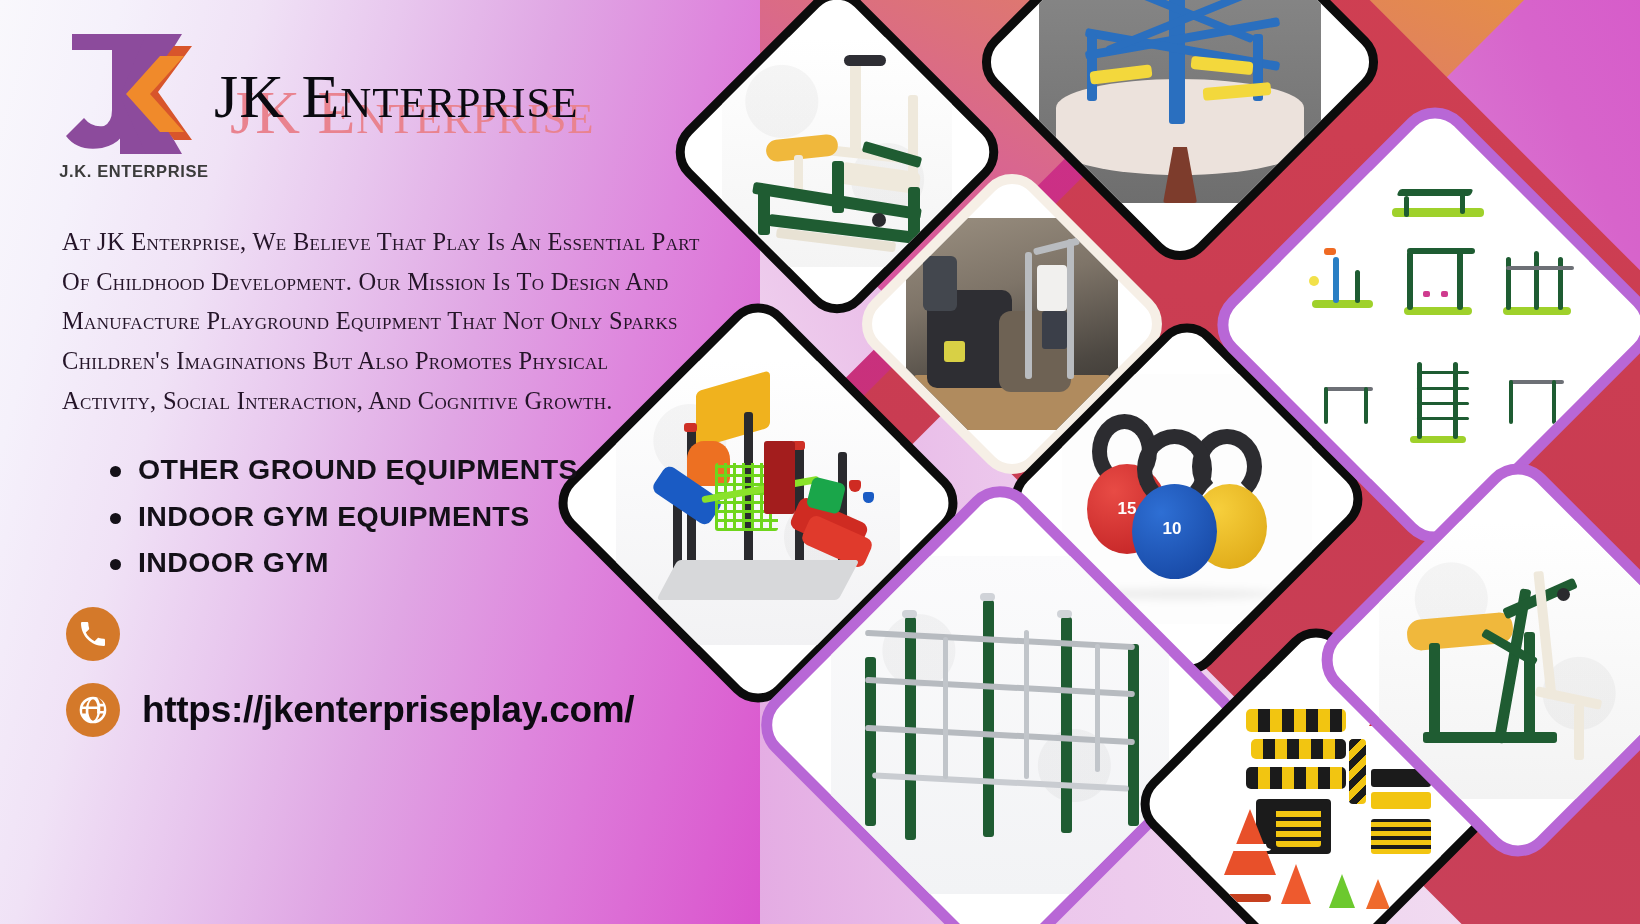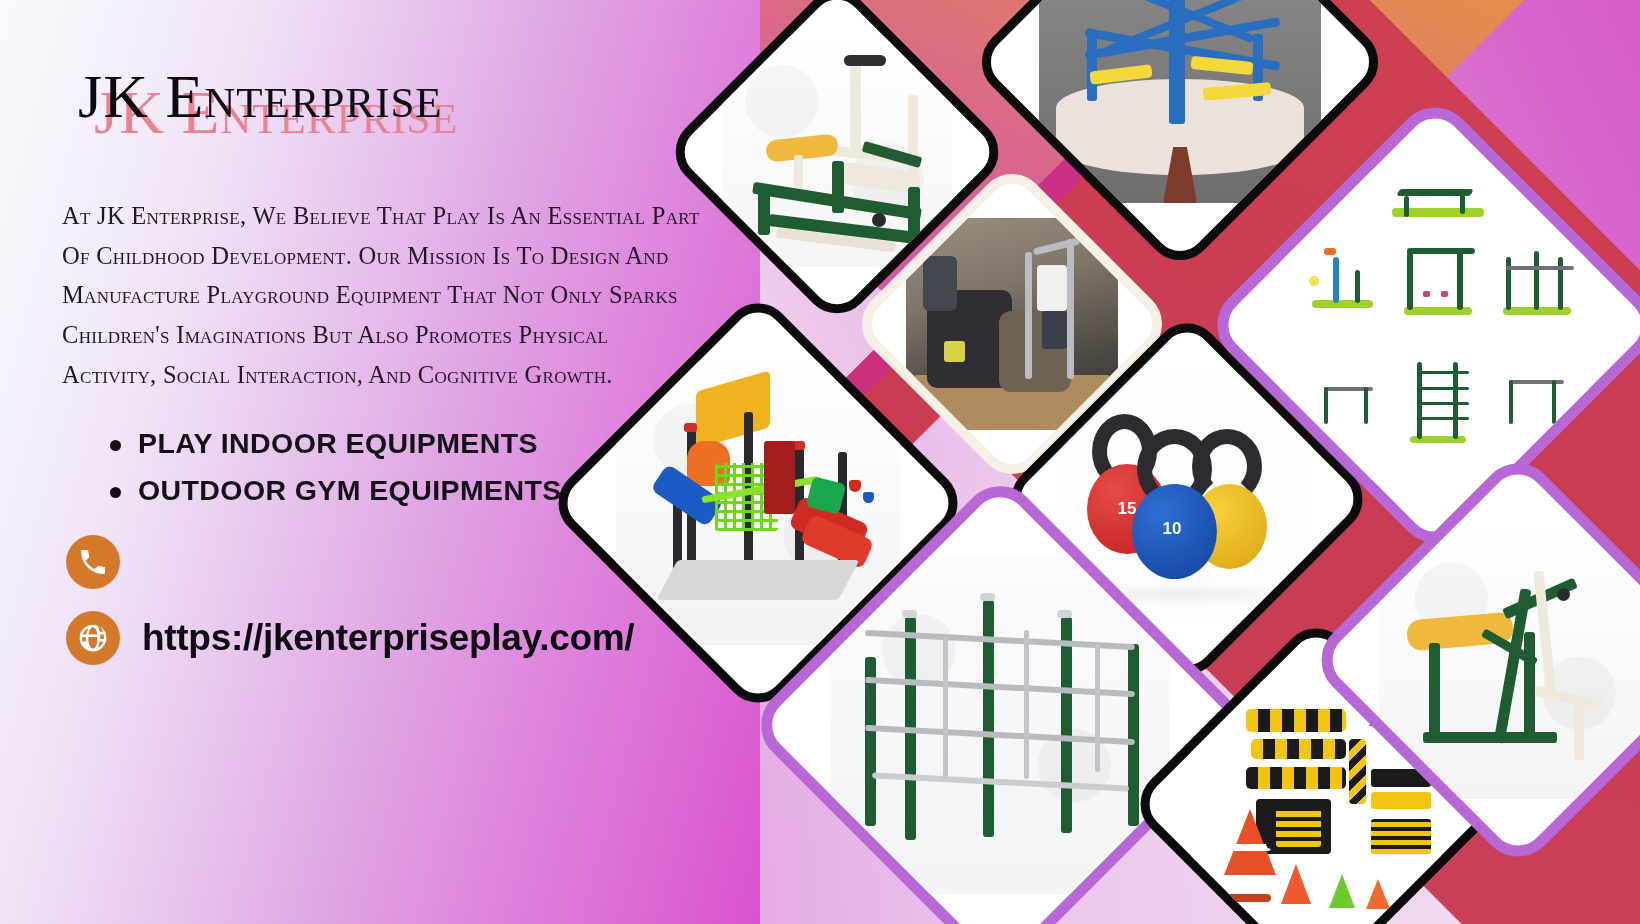--- a/index.html
+++ b/index.html
@@ -560,35 +560,50 @@
       </div>
     </div>
 
   </div>
 
   <div class="left-col">
 
     
     <div class="brand-row">
 
+      <div class="logo-box">
+        <svg class="logo-mark" viewBox="0 0 136 128">
+
+          <path d="M10 4 H66 V86 Q66 112 40 118 Q16 122 4 106 L22 88 Q30 98 42 96 Q50 92 50 80 V20 H10 Z" fill="#8c4b9c"></path>
+
+          <path d="M58 4 H84 V124 H58 Z" fill="#8c4b9c"></path>
+          <path d="M84 4 L120 4 L84 62 L120 124 L84 124 L58 66 Z" fill="#8c4b9c"></path>
+
+          <path d="M130 16 L96 62 L130 110 L112 110 L78 62 L112 16 Z" fill="#d8552b"></path>
+
+          <path d="M122 26 L88 64 L122 102 L98 102 L64 64 L98 26 Z" fill="#f08a2b"></path>
+        </svg>
+        <div class="logo-caption">J.K. ENTERPRISE</div>
+      </div>
 
       <div class="title-wrap">
         <div class="title-shadow">JK Enterprise</div>
         <div class="title-main">JK Enterprise</div>
       </div>
 
     </div>
 
     
     <p class="blurb">At JK Enterprise, We Believe That Play Is An Essential Part Of Childhood Development. Our Mission Is To Design And Manufacture Playground Equipment That Not Only Sparks Children's Imaginations But Also Promotes Physical Activity, Social Interaction, And Cognitive Growth.</p>
 
     
     <ul class="bullets">
-      <li>PLAY INDOOR EQUIPMENTS</li>
-      <li>OUTDOOR GYM EQUIPMENTS</li>
+      <li>OTHER GROUND EQUIPMENTS</li>
+      <li>INDOOR GYM EQUIPMENTS</li>
+      <li>INDOOR GYM</li>
     </ul>
 
     
 
     
     <div class="contact-row">
       <span class="cicon">
         <svg viewBox="0 0 24 24">
             <path d="M6.6 10.8c1.4 2.8 3.8 5.1 6.6 6.6l2.2-2.2c.3-.3.7-.4 1-.2 1.2.4 2.4.6 3.6.6.6 0 1 .4 1 1V20c0 .6-.4 1-1 1C10.6 21 3 13.4 3 4c0-.6.4-1 1-1h3.5c.6 0 1 .4 1 1 0 1.3.2 2.5.6 3.6.1.4 0 .8-.2 1l-2.3 2.2z"></path>
           </svg>

